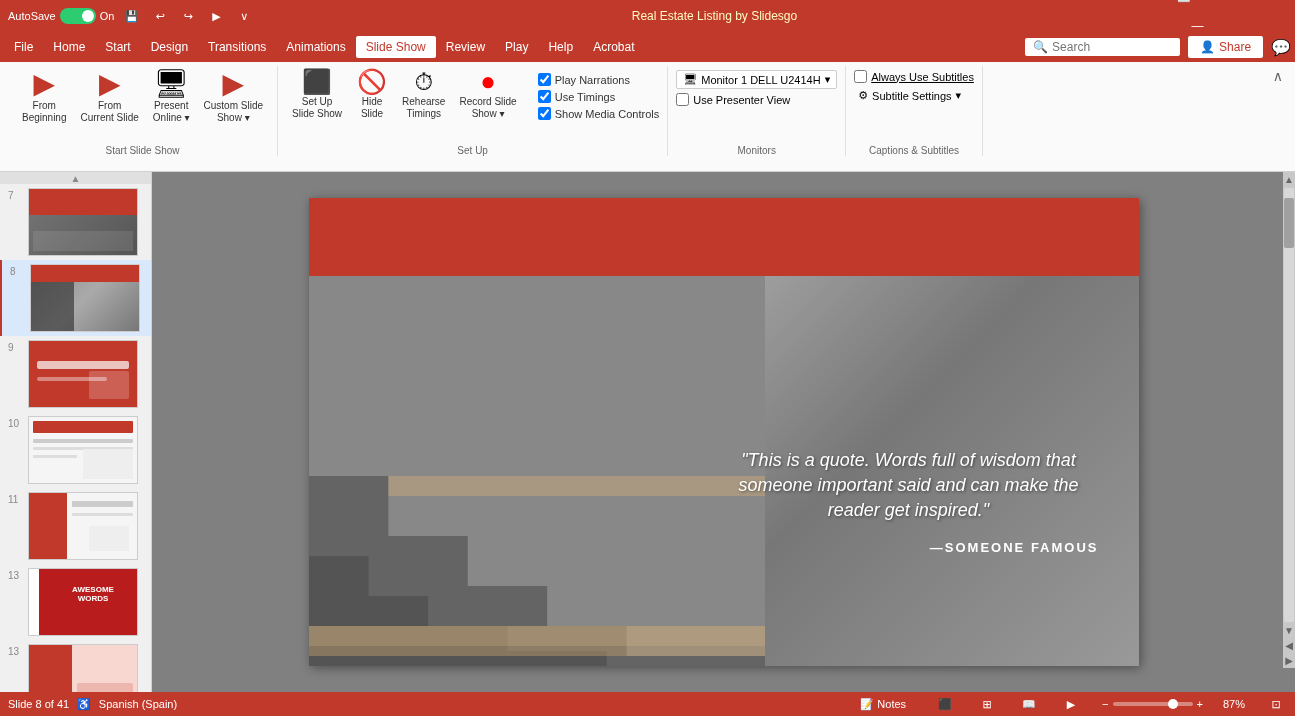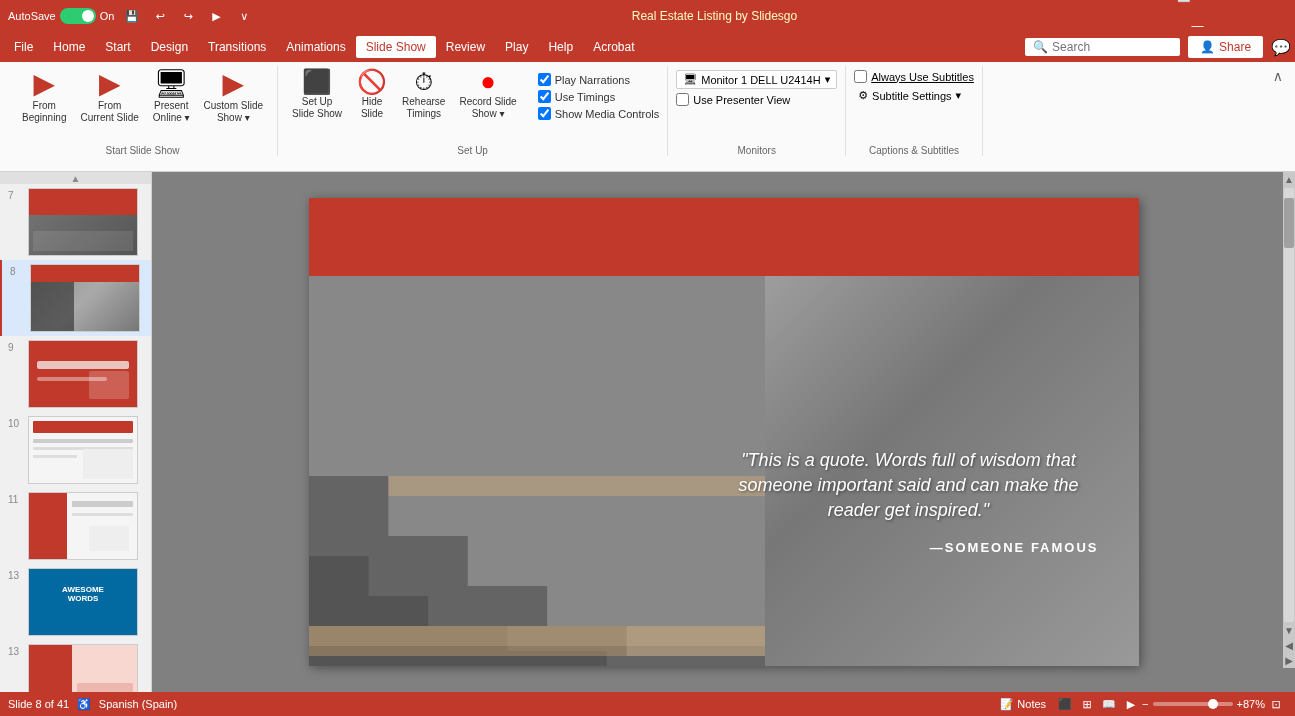--- a/index.html
+++ b/index.html
@@ -206,21 +206,21 @@
       background: #c0392b;
       display: flex;
       align-items: center;
       padding: 0 8px;
       color: white;
       font-size: 11px;
       flex-shrink: 0;
       gap: 8px;
     }
     .statusbar-left { display: flex; align-items: center; gap: 8px; flex: 1; }
-    .statusbar-right { display: flex; align-items: center; gap: 0; }
+    .statusbar-right { display: flex; align-items: center; gap: 20px; }
     .statusbar-btn {
       display: flex; align-items: center; justify-content: center;
       width: 22px; height: 22px; cursor: pointer; border-radius: 2px;
     }
     .zoom-slider {
       display: flex; align-items: center; gap: 4px;
     }
     .zoom-track {
       width: 80px; height: 4px; background: rgba(255,255,255,0.4);
       border-radius: 2px; position: relative; cursor: pointer;
@@ -449,21 +449,21 @@
           <div style="position:absolute;top:8px;left:40%;right:4px;height:6px;background:#ccc;border-radius:1px;"></div>
           <div style="position:absolute;top:20px;left:40%;right:4px;height:3px;background:#ddd;border-radius:1px;"></div>
           <div style="position:absolute;bottom:8px;right:8px;width:40px;height:25px;background:#eee;"></div>
         </div>
       </div>
     </div>
 
     <div class="slide-item">
       <span class="slide-num">13</span>
       <div class="slide-thumb">
-        <div style="width:100%;height:100%;background:#0369a1;position:relative;">
+        <div style="width:100%;height:100%;background:#b91c1c;position:relative;margin-left:10px;">
           <div style="position:absolute;top:16px;left:8px;right:8px;text-align:center;color:white;font-size:8px;font-weight:bold;">AWESOME<br>WORDS</div>
         </div>
       </div>
     </div>
 
     <div class="slide-item">
       <span class="slide-num">13</span>
       <div class="slide-thumb">
         <div style="width:100%;height:100%;background:#f8d7d0;position:relative;">
           <div style="position:absolute;top:0;left:0;bottom:0;width:40%;background:#c0392b;"></div>

